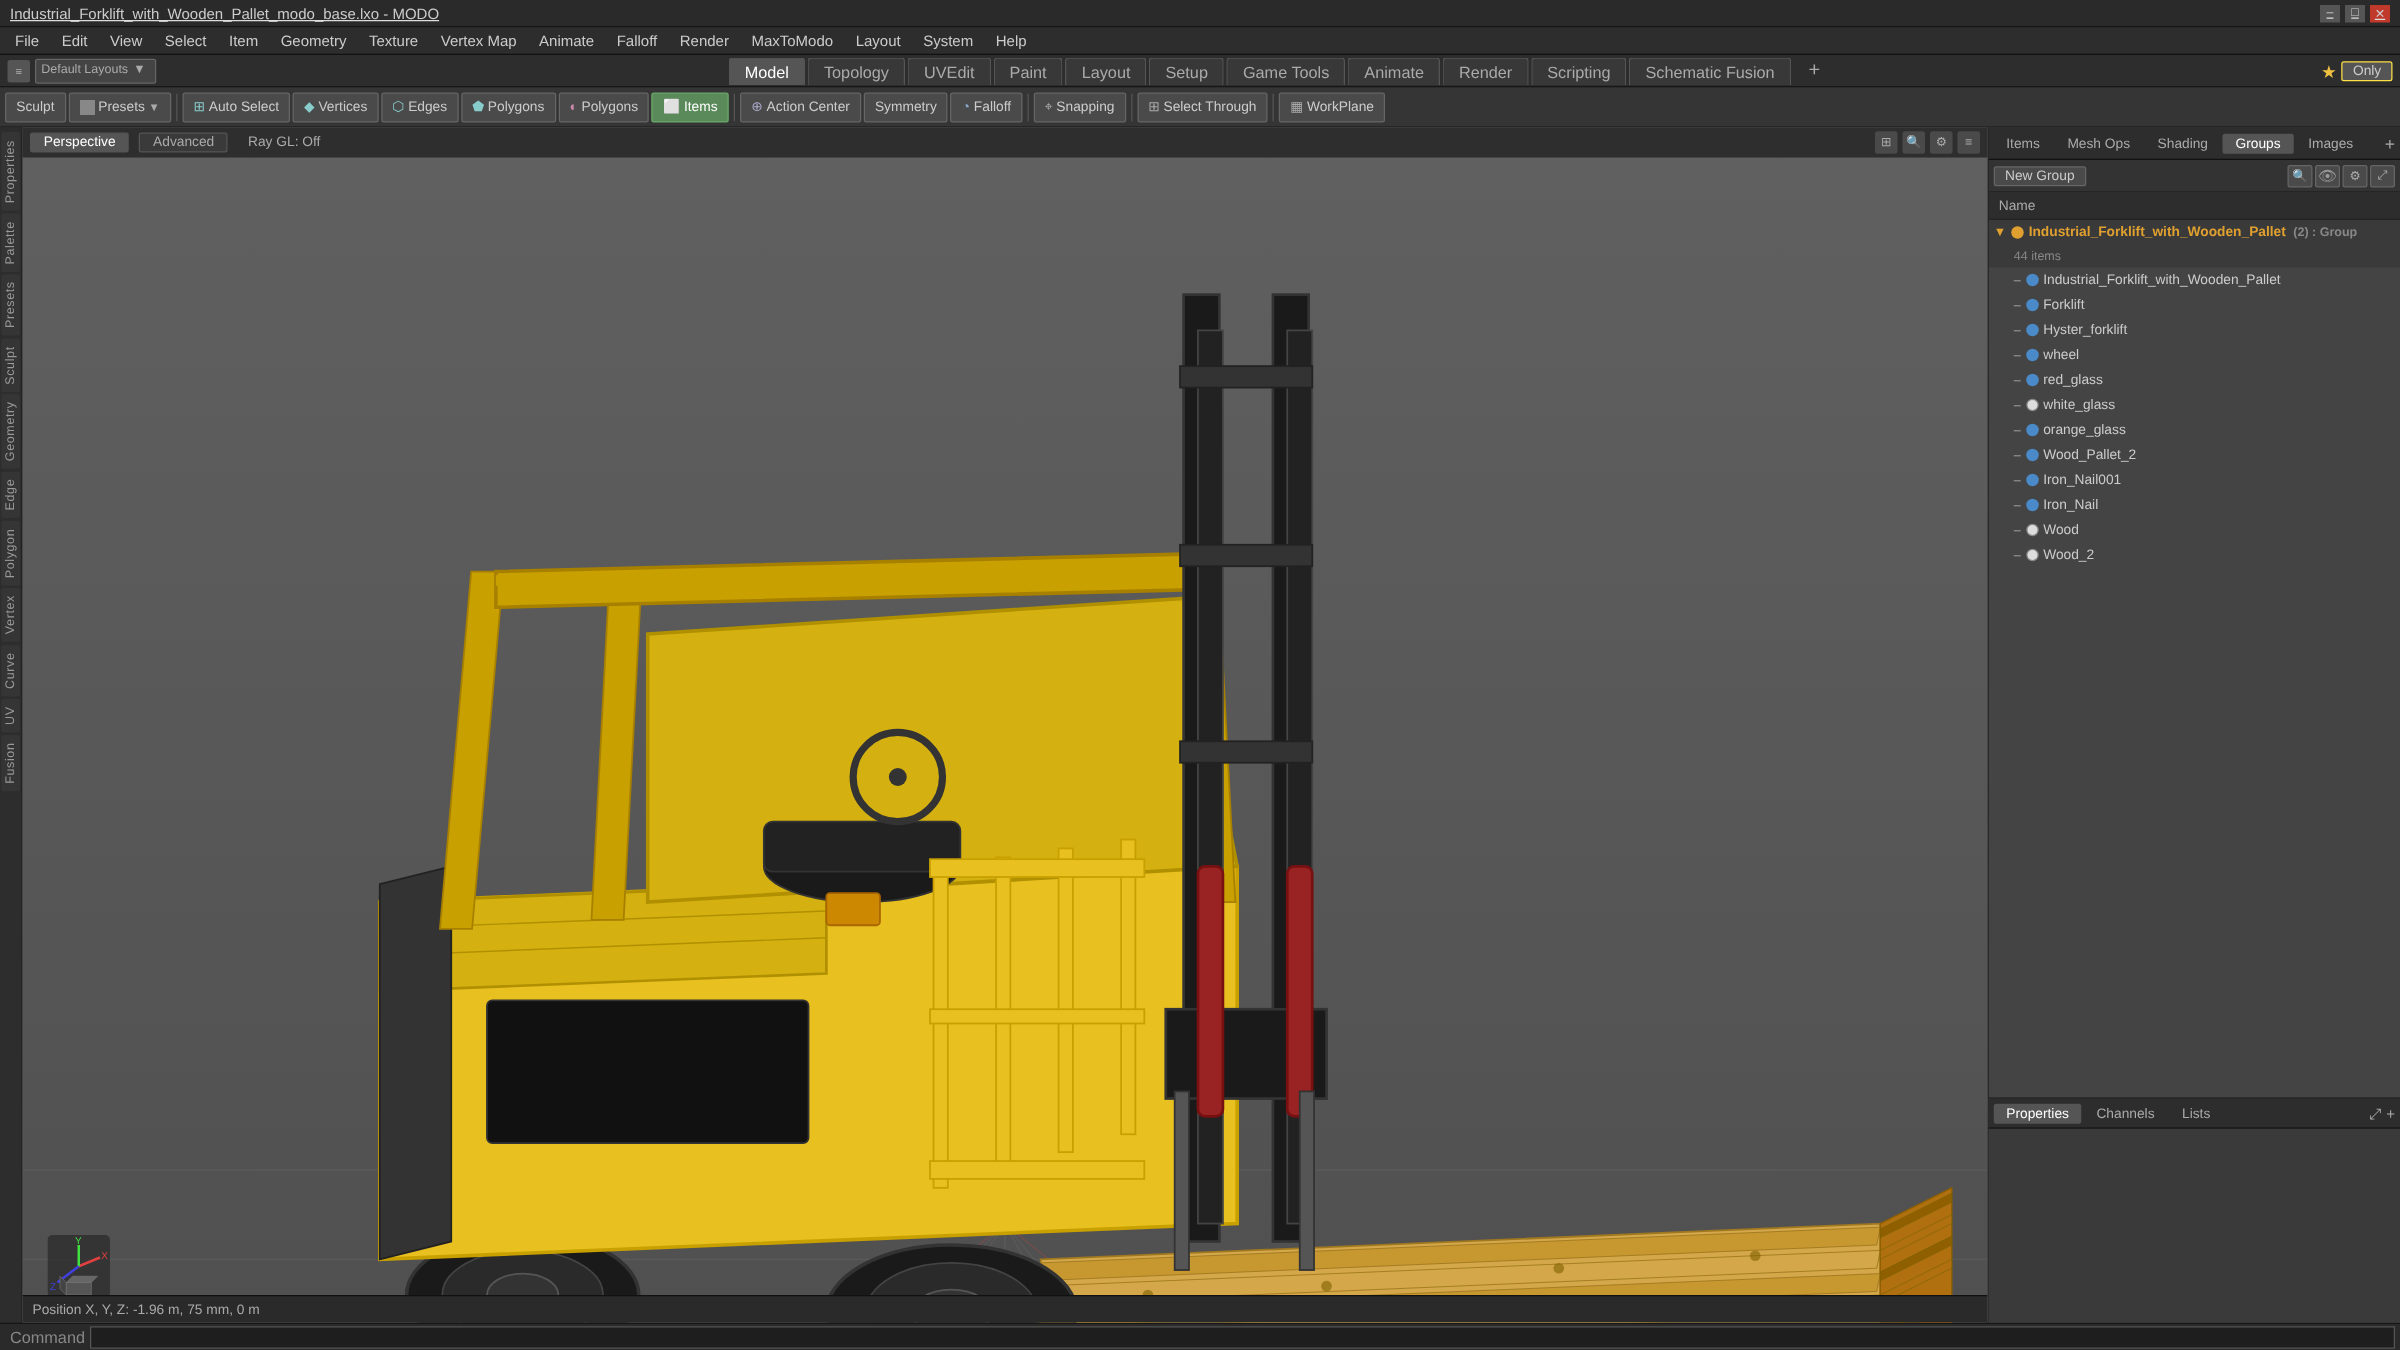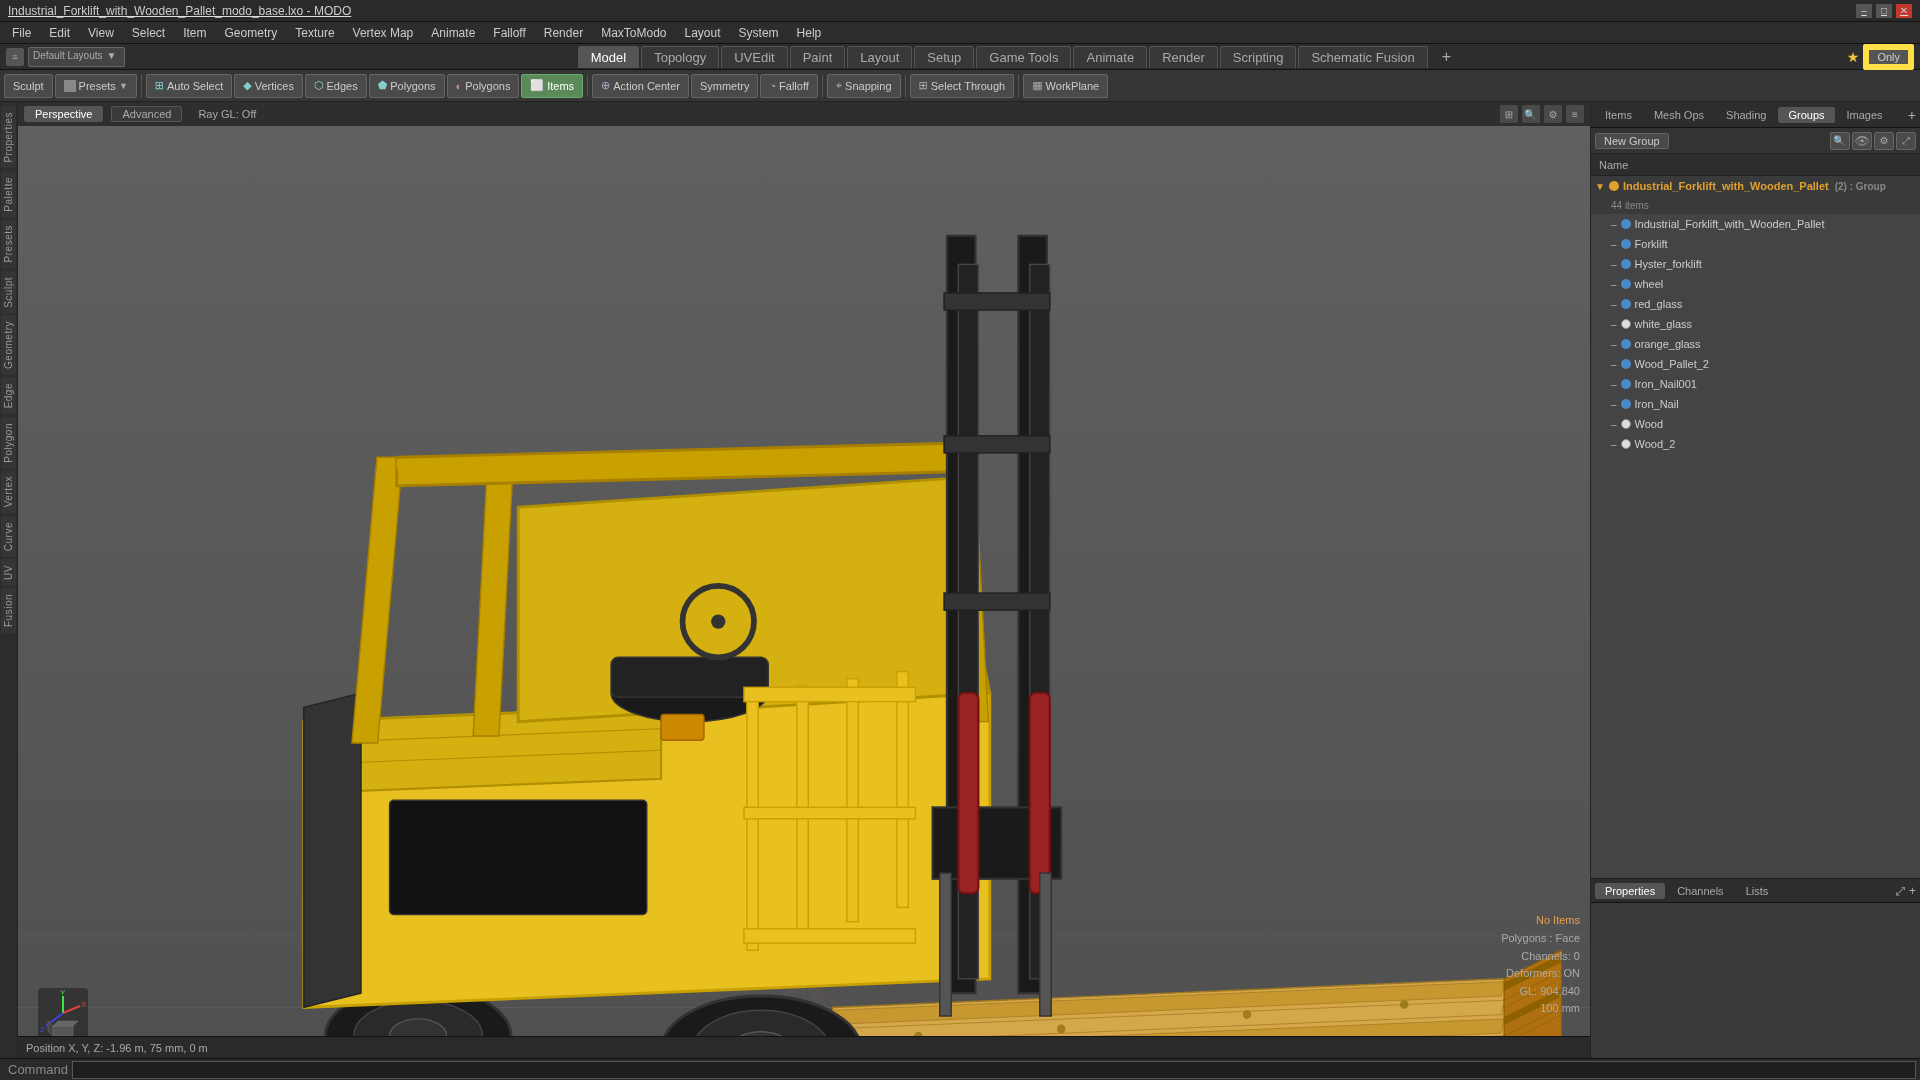--- a/index.html
+++ b/index.html
@@ -55,21 +55,21 @@
       height: 26px;
       background: #2d2d2d;
       display: flex;
       align-items: center;
       border-bottom: 1px solid #111;
     }
     #layout-section { display: flex; align-items: center; padding: 0 6px; gap: 4px; min-width: 200px; }
     #mode-tabs-section { display: flex; align-items: center; gap: 2px; flex: 1; justify-content: center; }
     #right-actions { display: flex; align-items: center; padding: 0 6px; gap: 4px; }
     .star-btn { color: #f0c040; font-size: 14px; cursor: pointer; }
-    .only-btn { background: #555; border: 6px solid #fde047; padding: 1px 8px; color: #ccc; font-size: 11px; cursor: pointer; border-radius: 2px; }
+    .only-btn { background: #555; border: 1px solid #fde047; padding: 1px 8px; color: #ccc; font-size: 11px; cursor: pointer; border-radius: 2px; }
 
     
     #toolbar {
       height: 32px;
       background: #353535;
       display: flex;
       align-items: center;
       padding: 0 4px;
       gap: 2px;
       border-bottom: 1px solid #222;
@@ -602,28 +602,20 @@
 
         <line x1="25" y1="25" x2="8" y2="38" stroke="#4040e0" stroke-width="2"></line>
         <text x="2" y="44" fill="#4040e0" font-size="8">Z</text>
 
         <rect x="15" y="38" width="20" height="10" fill="#555" stroke="#777" stroke-width="0.5"></rect>
         <polygon points="15,38 15,48 10,43 10,33" fill="#444" stroke="#777" stroke-width="0.5"></polygon>
         <polygon points="15,38 35,38 40,33 20,33" fill="#666" stroke="#777" stroke-width="0.5"></polygon>
       </svg>
     </div>
 
-    <div id="stats-overlay">
-      <div style="color:#e8a050;">No Items</div>
-      <div>Polygons : Face</div>
-      <div>Channels: 0</div>
-      <div>Deformers: ON</div>
-      <div>GL: 904,840</div>
-      <div>100 mm</div>
-    </div>
 
     <div id="statusbar">
       <span>Position X, Y, Z:  -1.96 m, 75 mm, 0 m</span>
     </div>
   </div>
 
   <div id="right-panel">
 
     <div id="rpanel-tabs">
       <div class="rpanel-tab">Items</div>

